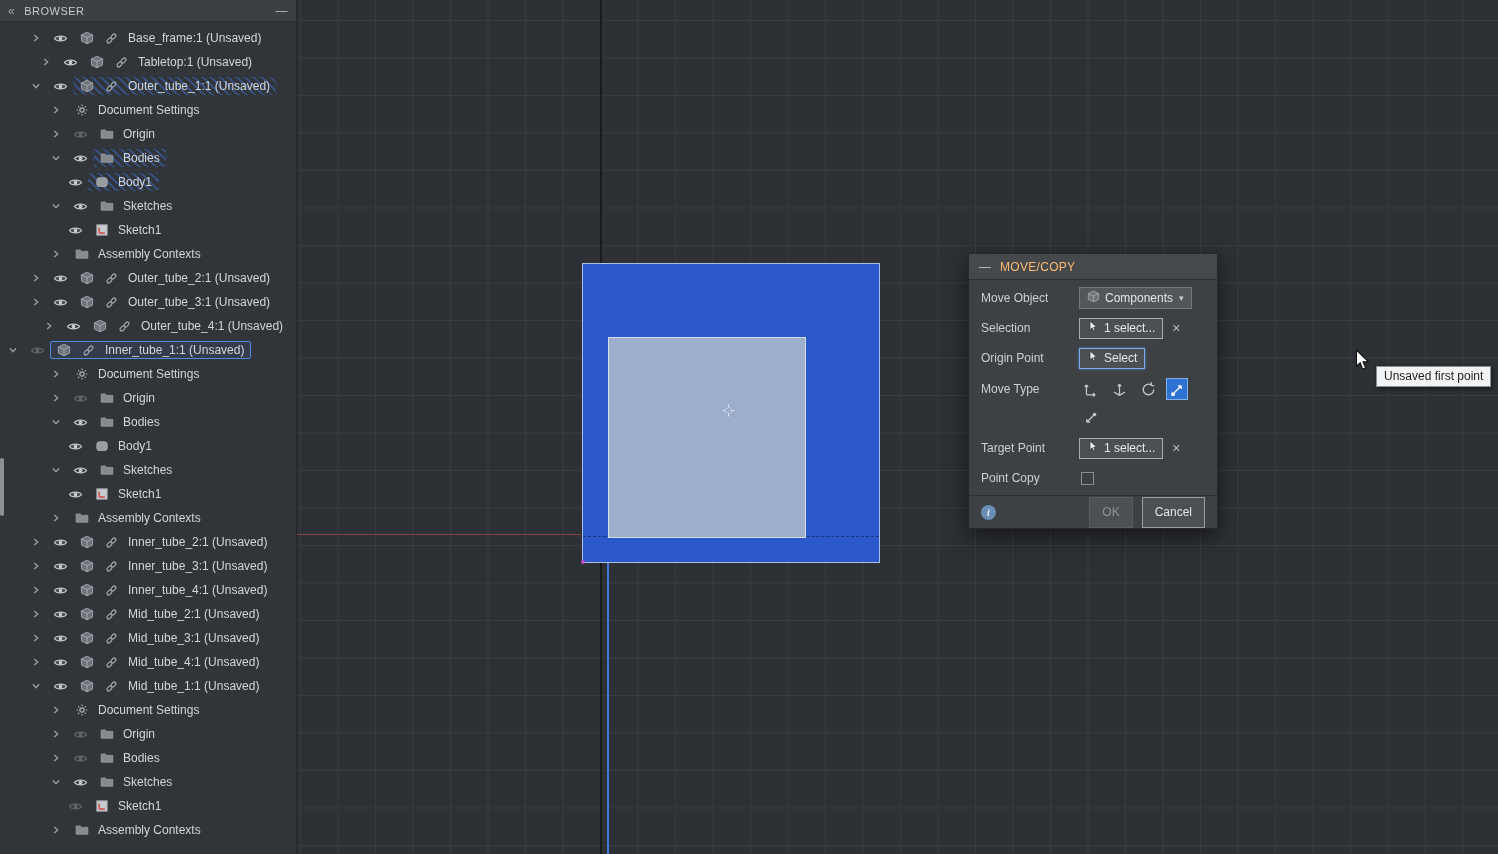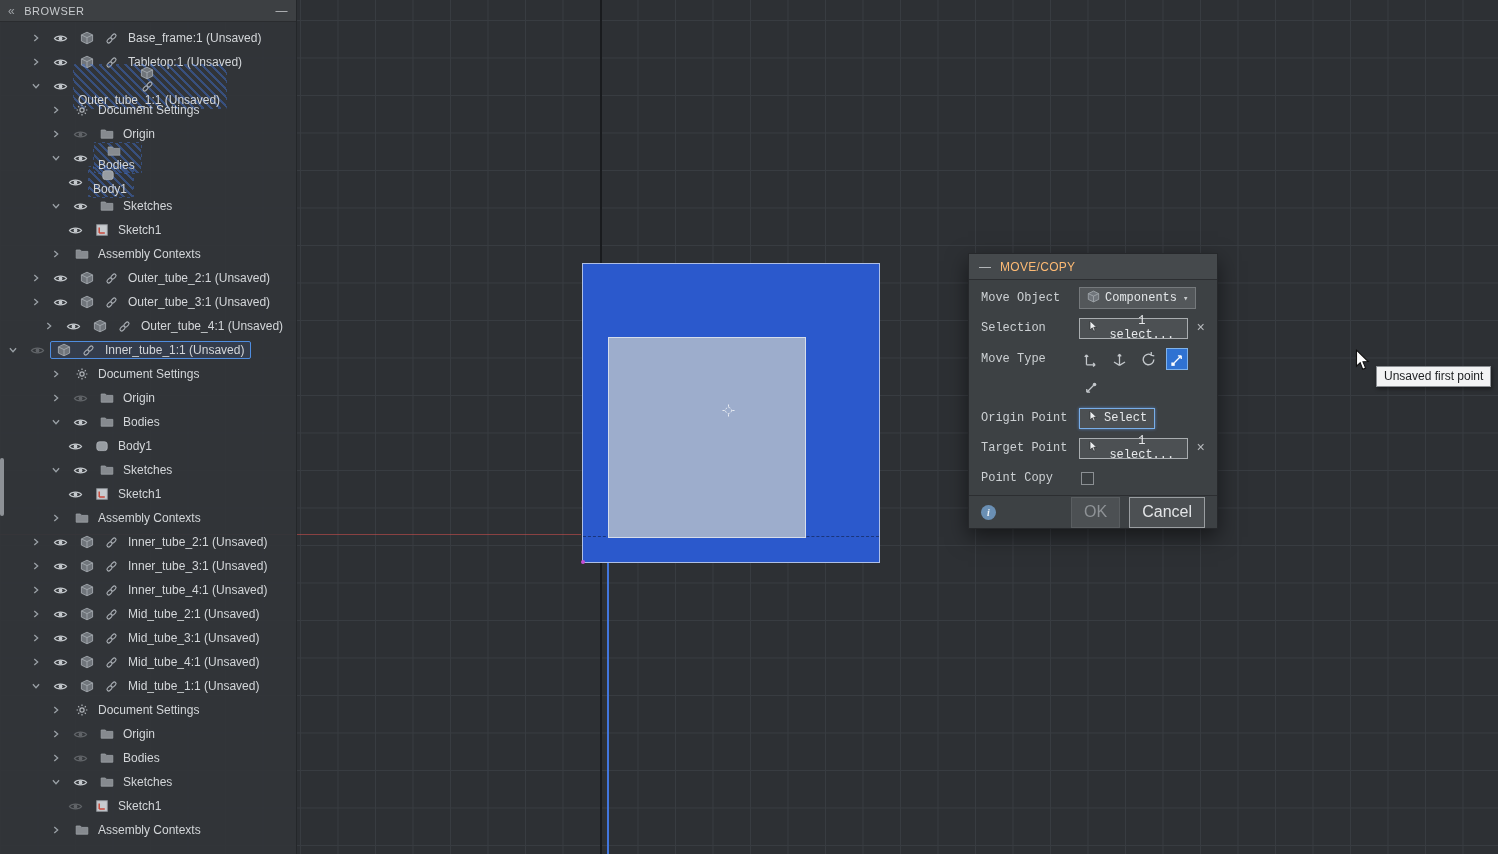--- a/index.html
+++ b/index.html
@@ -36,33 +36,33 @@
   .btitle { flex:1; }
   .minim { color:#b8bbbe; font-size:12px; cursor:pointer; }
   .tree { padding-top:4px; }
   .trow { height:24px; display:flex; align-items:center; color:#d3d6d9; font-size:12px;
     white-space:nowrap; cursor:default; }
   .slot { width:25px; display:inline-flex; justify-content:center; align-items:center; flex:none; }
   .slot.dim { opacity:.32; }
   .rowbody { display:inline-flex; align-items:center; padding:1px 6px 1px 0;
     border:1px solid transparent; border-radius:2px; }
   .rowbody.selected { border-color:#4f8de0; background:rgba(70,125,210,.12); }
-  .rowbody.hatched { background:repeating-linear-gradient(45deg, rgba(66,118,221,.42) 0 2px, transparent 2px 6px);flex-direction:column; }
+  .rowbody.hatched { background:repeating-linear-gradient(45deg, rgba(66,118,221,.42) 0 2px, transparent 2px 6px); }
   .tlabel { margin-left:4px; }
   .scroll-thumb { position:absolute; left:0; top:458px; width:4px; height:58px;
     background:#8d9196; border-radius:2px; cursor:pointer; }
 
   
   .dialog { position:absolute; left:968px; top:253px; width:250px; background:#3d4144;
     border:1px solid #26282b; box-shadow:0 8px 20px rgba(0,0,0,.5); color:#d6d9db; font-size:12px; }
   .dlg-header { height:26px; display:flex; align-items:center; padding:0 10px;
     background:#45494c; border-bottom:1px solid #2c2e31; cursor:move; }
   .dlg-min { color:#c0c3c6; font-size:12px; margin-right:9px; cursor:pointer; }
   .dlg-title { color:#fdba74; letter-spacing:.3px; }
-  .dlg-body { padding:3px 0 2px 0;font-family:Liberation Mono, monospace; }
+  .dlg-body { padding:3px 0 2px 0; }
   .drow { display:flex; align-items:center; height:30px; padding:0 12px; }
   .dlabel { width:98px; flex:none; color:#ccd0d3; overflow:hidden; white-space:nowrap; }
   .dropdown { display:inline-flex; align-items:center; gap:5px; height:22px; padding:0 7px;
     background:#53575a; border:1px solid #75797c; color:#e3e6e8; font-size:12px;
     font-family:inherit; cursor:pointer; }
   .caret { font-size:9px; color:#c9ccce; margin-left:1px; }
   .chip { display:inline-flex; align-items:center; gap:5px; height:21px; padding:0 7px;
     background:#4c5053; border:1px solid #a9adb0; color:#e7e9eb; font-size:12px;
     font-family:inherit; cursor:pointer; }
   .chip.active { border-color:#79aee8; box-shadow:0 0 3px rgba(95,155,235,.7); }
@@ -74,21 +74,21 @@
     background:transparent; border:1px solid transparent; color:#c3c7cb; cursor:pointer; padding:0; }
   .mt.selected { background:#2f72d2; border-color:#7fb2ea; color:#ffffff; }
   .checkbox { width:13px; height:13px; border:1px solid #8b8f93; background:#3a3e41;
     display:inline-block; margin-left:2px; cursor:pointer; }
   .dlg-footer { display:flex; align-items:center; height:33px; padding:0 12px;
     border-top:1px solid #2c2e31; gap:9px; }
   .info { width:15px; height:15px; border-radius:50%; background:#6a8fb4; color:#eef2f6;
     display:inline-flex; align-items:center; justify-content:center; font-size:10px;
     font-style:italic; font-weight:bold; font-family:"Liberation Serif", serif; cursor:pointer; }
   .spacer { flex:1; }
-  .btn { height:31px; padding:0 12px; font-size:16px; font-family:inherit;
+  .btn { height:31px; padding:0 12px; font-size:12px; font-family:inherit;
     border:1px solid #9a9ea1; background:#4c5053; color:#e3e5e7; cursor:pointer; }
   .btn.disabled { color:#8e9296; border-color:#5a5e61; cursor:default; }
 
   
   .tooltip { position:absolute; left:1376px; top:366px; background:#f2f3f4; color:#1d1f21;
     font-size:12px; padding:2px 7px 3px 7px; border:1px solid #8b8f93;
     box-shadow:1px 2px 4px rgba(0,0,0,.45); white-space:nowrap; z-index:50; }
   .cursor { position:absolute; left:1355px; top:349px; z-index:60; pointer-events:none; }
 </style>
 </head>
@@ -146,21 +146,21 @@
               <svg width="13" height="13" viewBox="0 0 14 14">
                 <g transform="rotate(-45 7 7)" fill="none" stroke="#a7acb2" stroke-width="1.2">
                   <rect x="0.9" y="5.2" width="6.2" height="3.6" rx="1.8"></rect>
                   <rect x="6.9" y="5.2" width="6.2" height="3.6" rx="1.8"></rect>
                 </g>
               </svg>
             </span>
             <span class="tlabel">Base_frame:1 (Unsaved)</span>
           </span>
         </div>
-        <div class="trow" style="padding-left:23px">
+        <div class="trow" style="padding-left:33px">
           <span class="slot ">
             <svg width="12" height="12" viewBox="0 0 14 14">
               <path d="M5 3.4 L9 7 L5 10.6" fill="none" stroke="#9aa0a6" stroke-width="1.5"></path>
             </svg>
           </span>
           <span class="slot ">
             <svg width="15" height="15" viewBox="0 0 14 14">
               <path d="M1.3 7 C3.4 4.1 10.6 4.1 12.7 7 C10.6 9.9 3.4 9.9 1.3 7 Z" fill="none" stroke="#c4c8cc" stroke-width="1.1"></path>
               <circle cx="7" cy="7" r="1.8" fill="#c4c8cc"></circle>
             </svg>
@@ -937,20 +937,29 @@
       </div>
       <div class="drow">
         <span class="dlabel">Selection</span>
         <button class="chip">
           <span><svg width="12" height="13" viewBox="0 0 14 15">
                 <path d="M3.6 1.2 V11.4 L6.2 9 L7.8 12.8 L9.4 12.1 L7.8 8.4 L11 8.2 Z" fill="#eceef0" stroke="#17191b" stroke-width="0.6"></path>
               </svg></span>
           <span>1 select...</span>
         </button>
         <span class="clear">×</span>
+      </div>
+      <div class="drow">
+        <span class="dlabel">Origin Point</span>
+        <button class="chip active">
+          <span><svg width="12" height="13" viewBox="0 0 14 15">
+                <path d="M3.6 1.2 V11.4 L6.2 9 L7.8 12.8 L9.4 12.1 L7.8 8.4 L11 8.2 Z" fill="#eceef0" stroke="#17191b" stroke-width="0.6"></path>
+              </svg></span>
+          <span>Select</span>
+        </button>
       </div>
       <div class="drow movetype">
         <span class="dlabel">Move Type</span>
         <div>
           <div class="mt-row">
             <button class="mt">
                 <svg width="17" height="17" viewBox="0 0 16 16">
                   <g fill="none" stroke="currentColor" stroke-width="1.2">
                     <path d="M4.2 13 V3.6 M4.2 3.6 L2.6 5.6 M4.2 3.6 L5.8 5.6 M4.2 13 H12.4 M12.4 13 L10.4 11.4 M12.4 13 L10.4 14.6"></path>
                   </g>
@@ -980,29 +989,20 @@
             <button class="mt">
                 <svg width="17" height="17" viewBox="0 0 16 16">
                   <path d="M11 5 L4.5 11.5 M4.5 11.5 H7.6 M4.5 11.5 V8.4" fill="none" stroke="currentColor" stroke-width="1.2"></path>
                   <circle cx="11.8" cy="4.2" r="1.7" fill="currentColor"></circle>
                 </svg>
               </button>
           </div>
         </div>
       </div>
       <div class="drow">
-        <span class="dlabel">Origin Point</span>
-        <button class="chip active">
-          <span><svg width="12" height="13" viewBox="0 0 14 15">
-                <path d="M3.6 1.2 V11.4 L6.2 9 L7.8 12.8 L9.4 12.1 L7.8 8.4 L11 8.2 Z" fill="#eceef0" stroke="#17191b" stroke-width="0.6"></path>
-              </svg></span>
-          <span>Select</span>
-        </button>
-      </div>
-      <div class="drow">
         <span class="dlabel">Target Point</span>
         <button class="chip">
           <span><svg width="12" height="13" viewBox="0 0 14 15">
                 <path d="M3.6 1.2 V11.4 L6.2 9 L7.8 12.8 L9.4 12.1 L7.8 8.4 L11 8.2 Z" fill="#eceef0" stroke="#17191b" stroke-width="0.6"></path>
               </svg></span>
           <span>1 select...</span>
         </button>
         <span class="clear">×</span>
       </div>
       <div class="drow">

